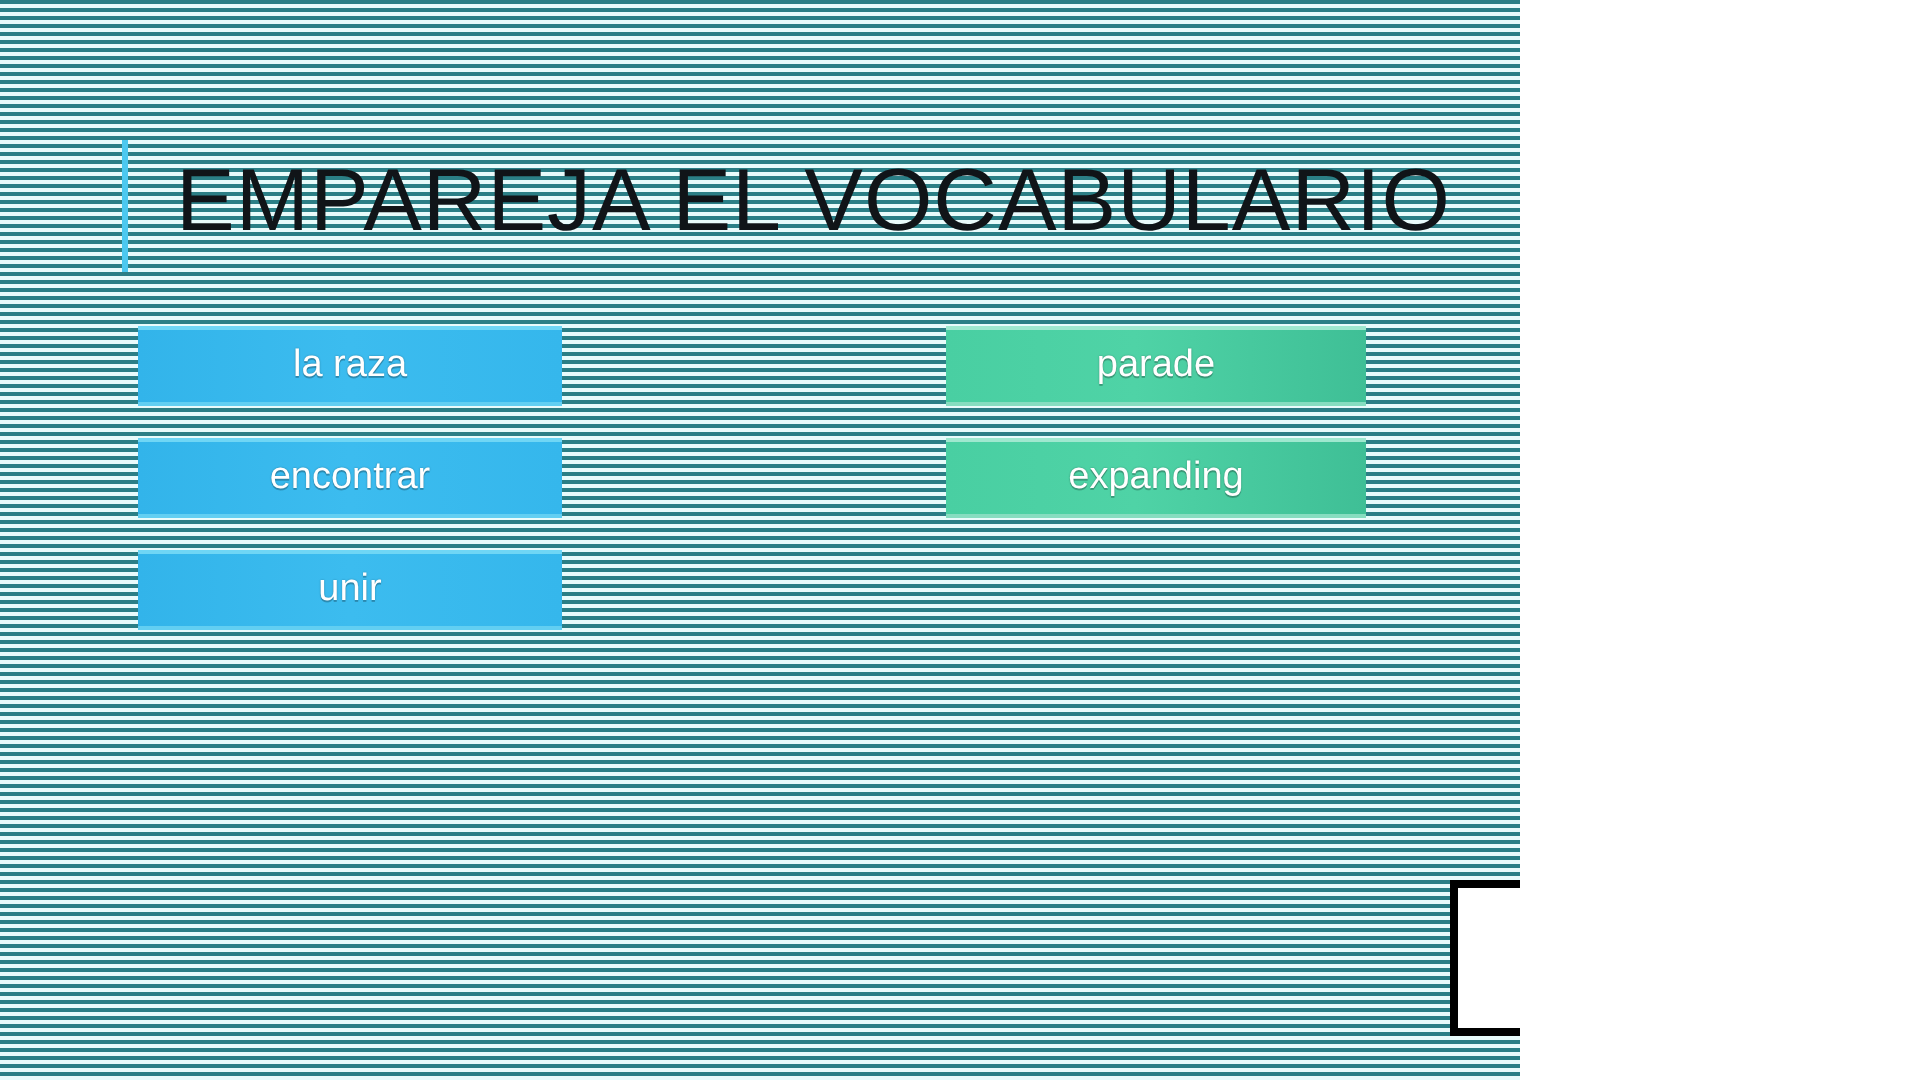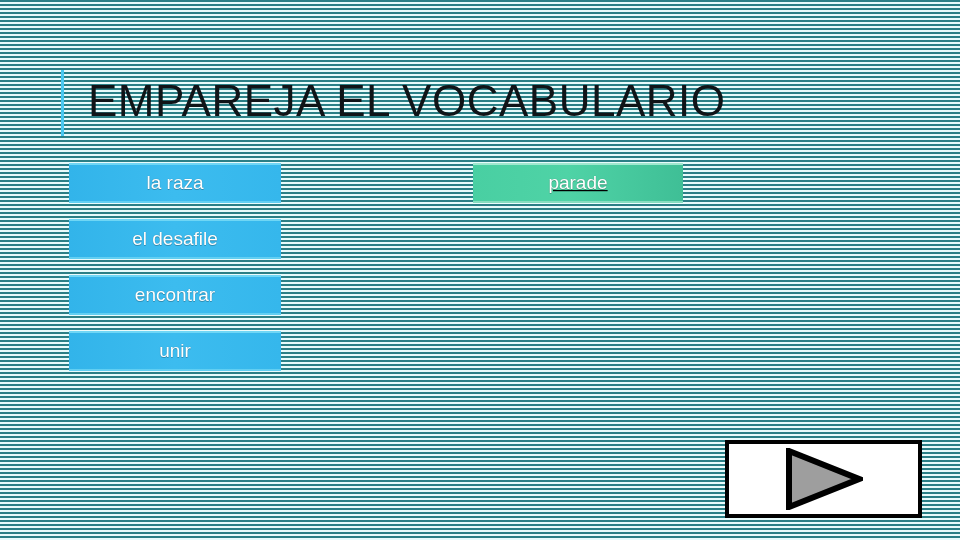--- a/index.html
+++ b/index.html
@@ -9,21 +9,21 @@
   body {
     width: 960px;
     height: 540px;
     overflow: hidden;
     font-family: "Liberation Sans", sans-serif;
     background-color: #ffffff;
   }
 
   #slide {
     position: relative;
-    width: 960px;
+    width: 760px;
     height: 540px;
     overflow: hidden;
     
     background-color: #cfeff0;
     background-image: repeating-linear-gradient(
       to bottom,
       #2b7f86 0px,
       #2b7f86 2px,
       #e8fbfb 2px,
       #e8fbfb 4px
@@ -88,21 +88,20 @@
   .chip-blue {
     background-image: linear-gradient(to right, #32b4ea 0%, #3cbcef 50%, #35b7ec 100%);
     border-top: 2px solid #6fd6f5;
     border-bottom: 2px solid #62cff2;
   }
   
   .chip-green {
     background-image: linear-gradient(to right, #49cfa2 0%, #4fd3a6 45%, #3fbf96 100%);
     border-top: 2px solid #9fe8cf;
     border-bottom: 2px solid #86ddc0;
-    text-decoration: underline;
   }
 
   
   #next-button {
     position: absolute;
     left: 725px;
     top: 440px;
     width: 197px;
     height: 78px;
     background: #ffffff;
@@ -124,33 +123,33 @@
   <div id="title-block">
     <div id="title-accent"></div>
     <div id="page-title">EMPAREJA EL VOCABULARIO</div>
   </div>
 
   <div id="left-column" class="column">
     <div class="term-row chip-blue">
       <span class="term-label">la raza</span>
     </div>
     <div class="term-row chip-blue">
-      <span class="term-label">el desafile</span>
-    </div>
-    <div class="term-row chip-blue">
       <span class="term-label">encontrar</span>
     </div>
     <div class="term-row chip-blue">
       <span class="term-label">unir</span>
     </div>
   </div>
 
   <div id="right-column" class="column">
     <div class="term-row chip-green">
       <span class="term-label">parade</span>
+    </div>
+    <div class="term-row chip-green">
+      <span class="term-label">expanding</span>
     </div>
   </div>
 
   <div id="next-button">
     <svg id="play-triangle" width="78" height="62" viewBox="0 0 78 62">
       <polygon points="4,3 74,31 4,59" fill="#9e9e9e" stroke="#000000" stroke-width="6" stroke-linejoin="miter"></polygon>
     </svg>
   </div>
 
 </div>

